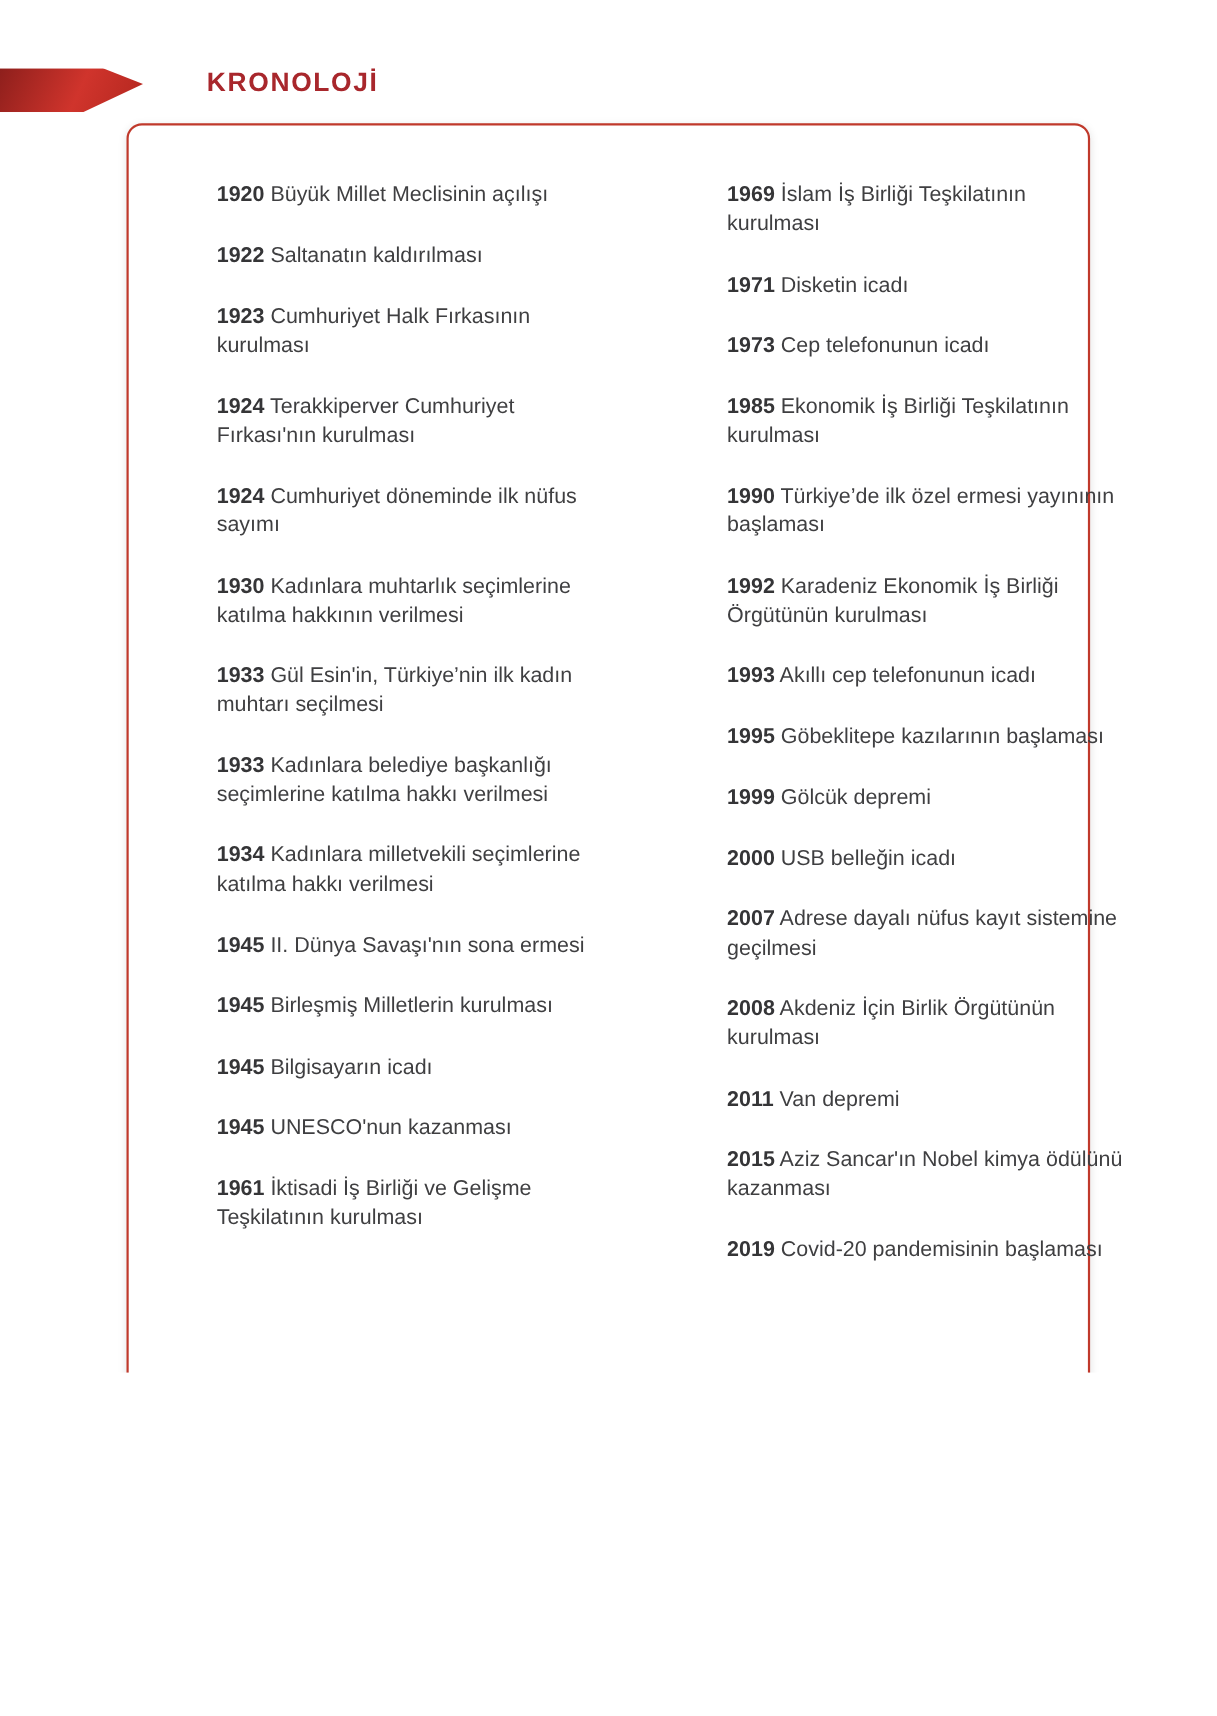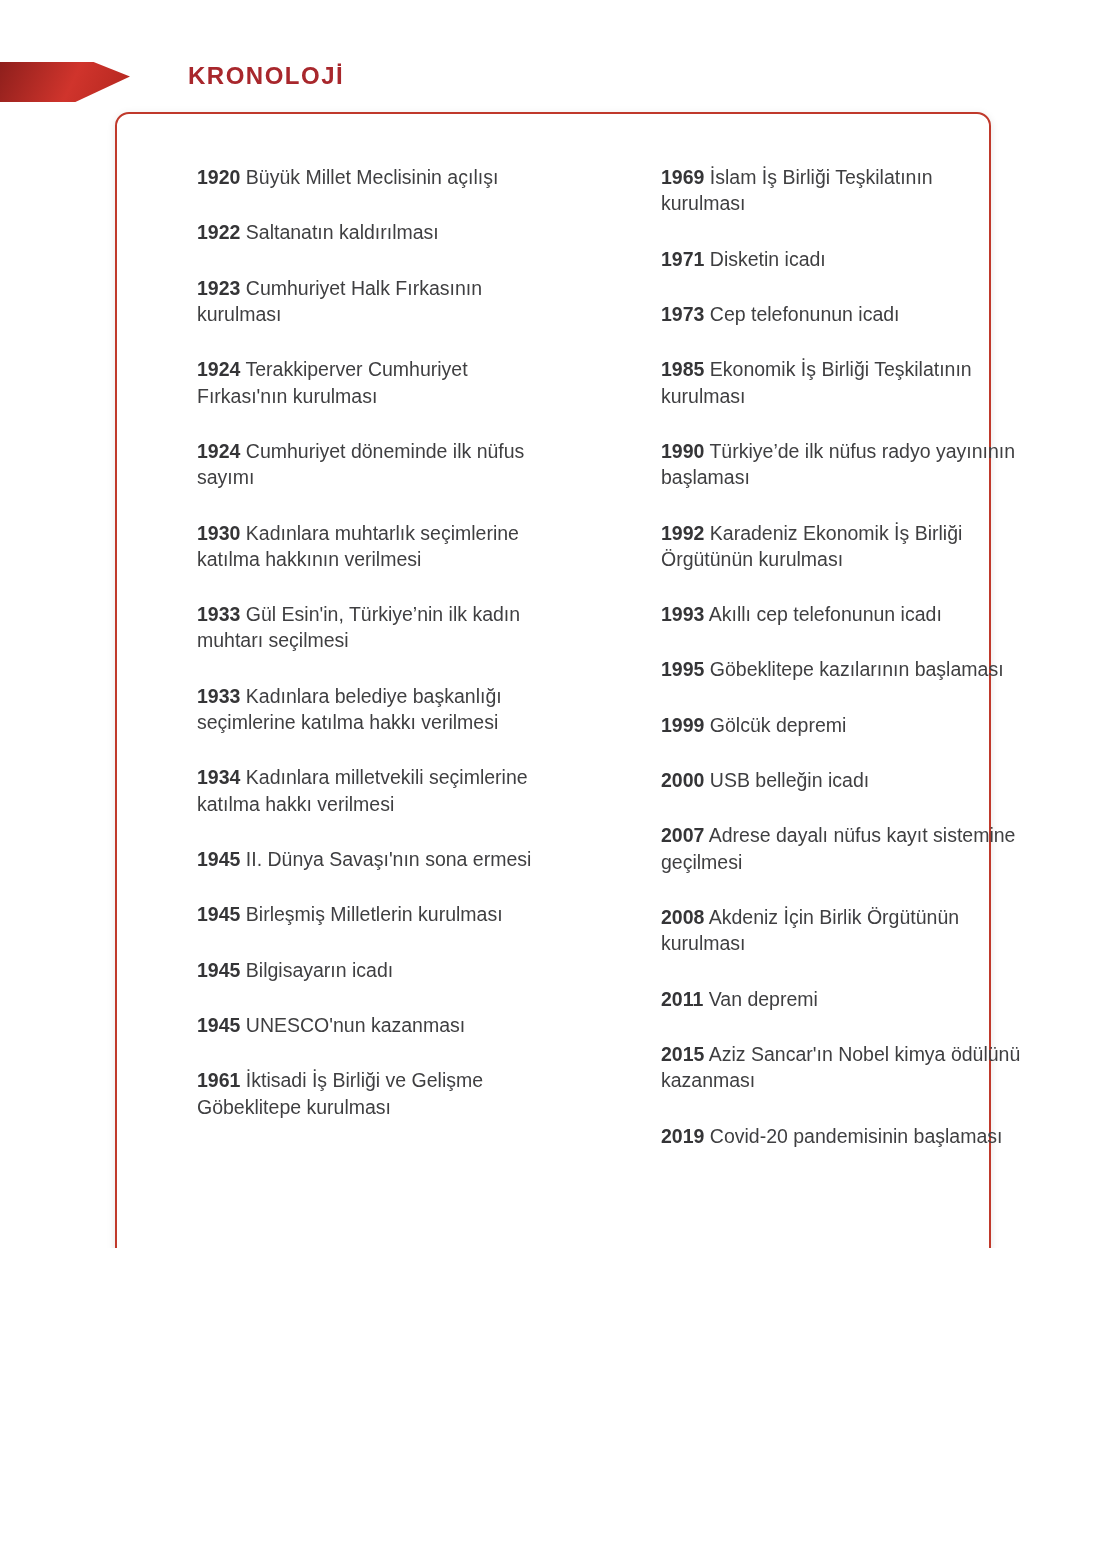--- a/index.html
+++ b/index.html
@@ -113,28 +113,28 @@
         <p class="entry"><b>1924</b><span> Terakkiperver Cumhuriyet Fırkası'nın kurulması</span></p>
         <p class="entry"><b>1924</b><span> Cumhuriyet döneminde ilk nüfus sayımı</span></p>
         <p class="entry"><b>1930</b><span> Kadınlara muhtarlık seçimlerine katılma hakkının verilmesi</span></p>
         <p class="entry"><b>1933</b><span> Gül Esin'in, Türkiye’nin ilk kadın muhtarı seçilmesi</span></p>
         <p class="entry"><b>1933</b><span> Kadınlara belediye başkanlığı seçimlerine katılma hakkı verilmesi</span></p>
         <p class="entry"><b>1934</b><span> Kadınlara milletvekili seçimlerine katılma hakkı verilmesi</span></p>
         <p class="entry"><b>1945</b><span> II. Dünya Savaşı'nın sona ermesi</span></p>
         <p class="entry"><b>1945</b><span> Birleşmiş Milletlerin kurulması</span></p>
         <p class="entry"><b>1945</b><span> Bilgisayarın icadı</span></p>
         <p class="entry"><b>1945</b><span> UNESCO'nun kazanması</span></p>
-        <p class="entry"><b>1961</b><span> İktisadi İş Birliği ve Gelişme Göbeklitepe kurulması</span></p>
+        <p class="entry"><b>1961</b><span> İktisadi İş Birliği ve Gelişme Teşkilatının kurulması</span></p>
       </div>
     <div class="col">
         <p class="entry"><b>1969</b><span> İslam İş Birliği Teşkilatının kurulması</span></p>
         <p class="entry"><b>1971</b><span> Disketin icadı</span></p>
         <p class="entry"><b>1973</b><span> Cep telefonunun icadı</span></p>
         <p class="entry"><b>1985</b><span> Ekonomik İş Birliği Teşkilatının kurulması</span></p>
-        <p class="entry"><b>1990</b><span> Türkiye’de ilk nüfus radyo yayınının başlaması</span></p>
+        <p class="entry"><b>1990</b><span> Türkiye’de ilk özel ermesi yayınının başlaması</span></p>
         <p class="entry"><b>1992</b><span> Karadeniz Ekonomik İş Birliği Örgütünün kurulması</span></p>
         <p class="entry"><b>1993</b><span> Akıllı cep telefonunun icadı</span></p>
         <p class="entry"><b>1995</b><span> Göbeklitepe kazılarının başlaması</span></p>
         <p class="entry"><b>1999</b><span> Gölcük depremi</span></p>
         <p class="entry"><b>2000</b><span> USB belleğin icadı</span></p>
         <p class="entry"><b>2007</b><span> Adrese dayalı nüfus kayıt sistemine geçilmesi</span></p>
         <p class="entry"><b>2008</b><span> Akdeniz İçin Birlik Örgütünün kurulması</span></p>
         <p class="entry"><b>2011</b><span> Van depremi</span></p>
         <p class="entry"><b>2015</b><span> Aziz Sancar'ın Nobel kimya ödülünü kazanması</span></p>
         <p class="entry"><b>2019</b><span> Covid-20 pandemisinin başlaması</span></p>

